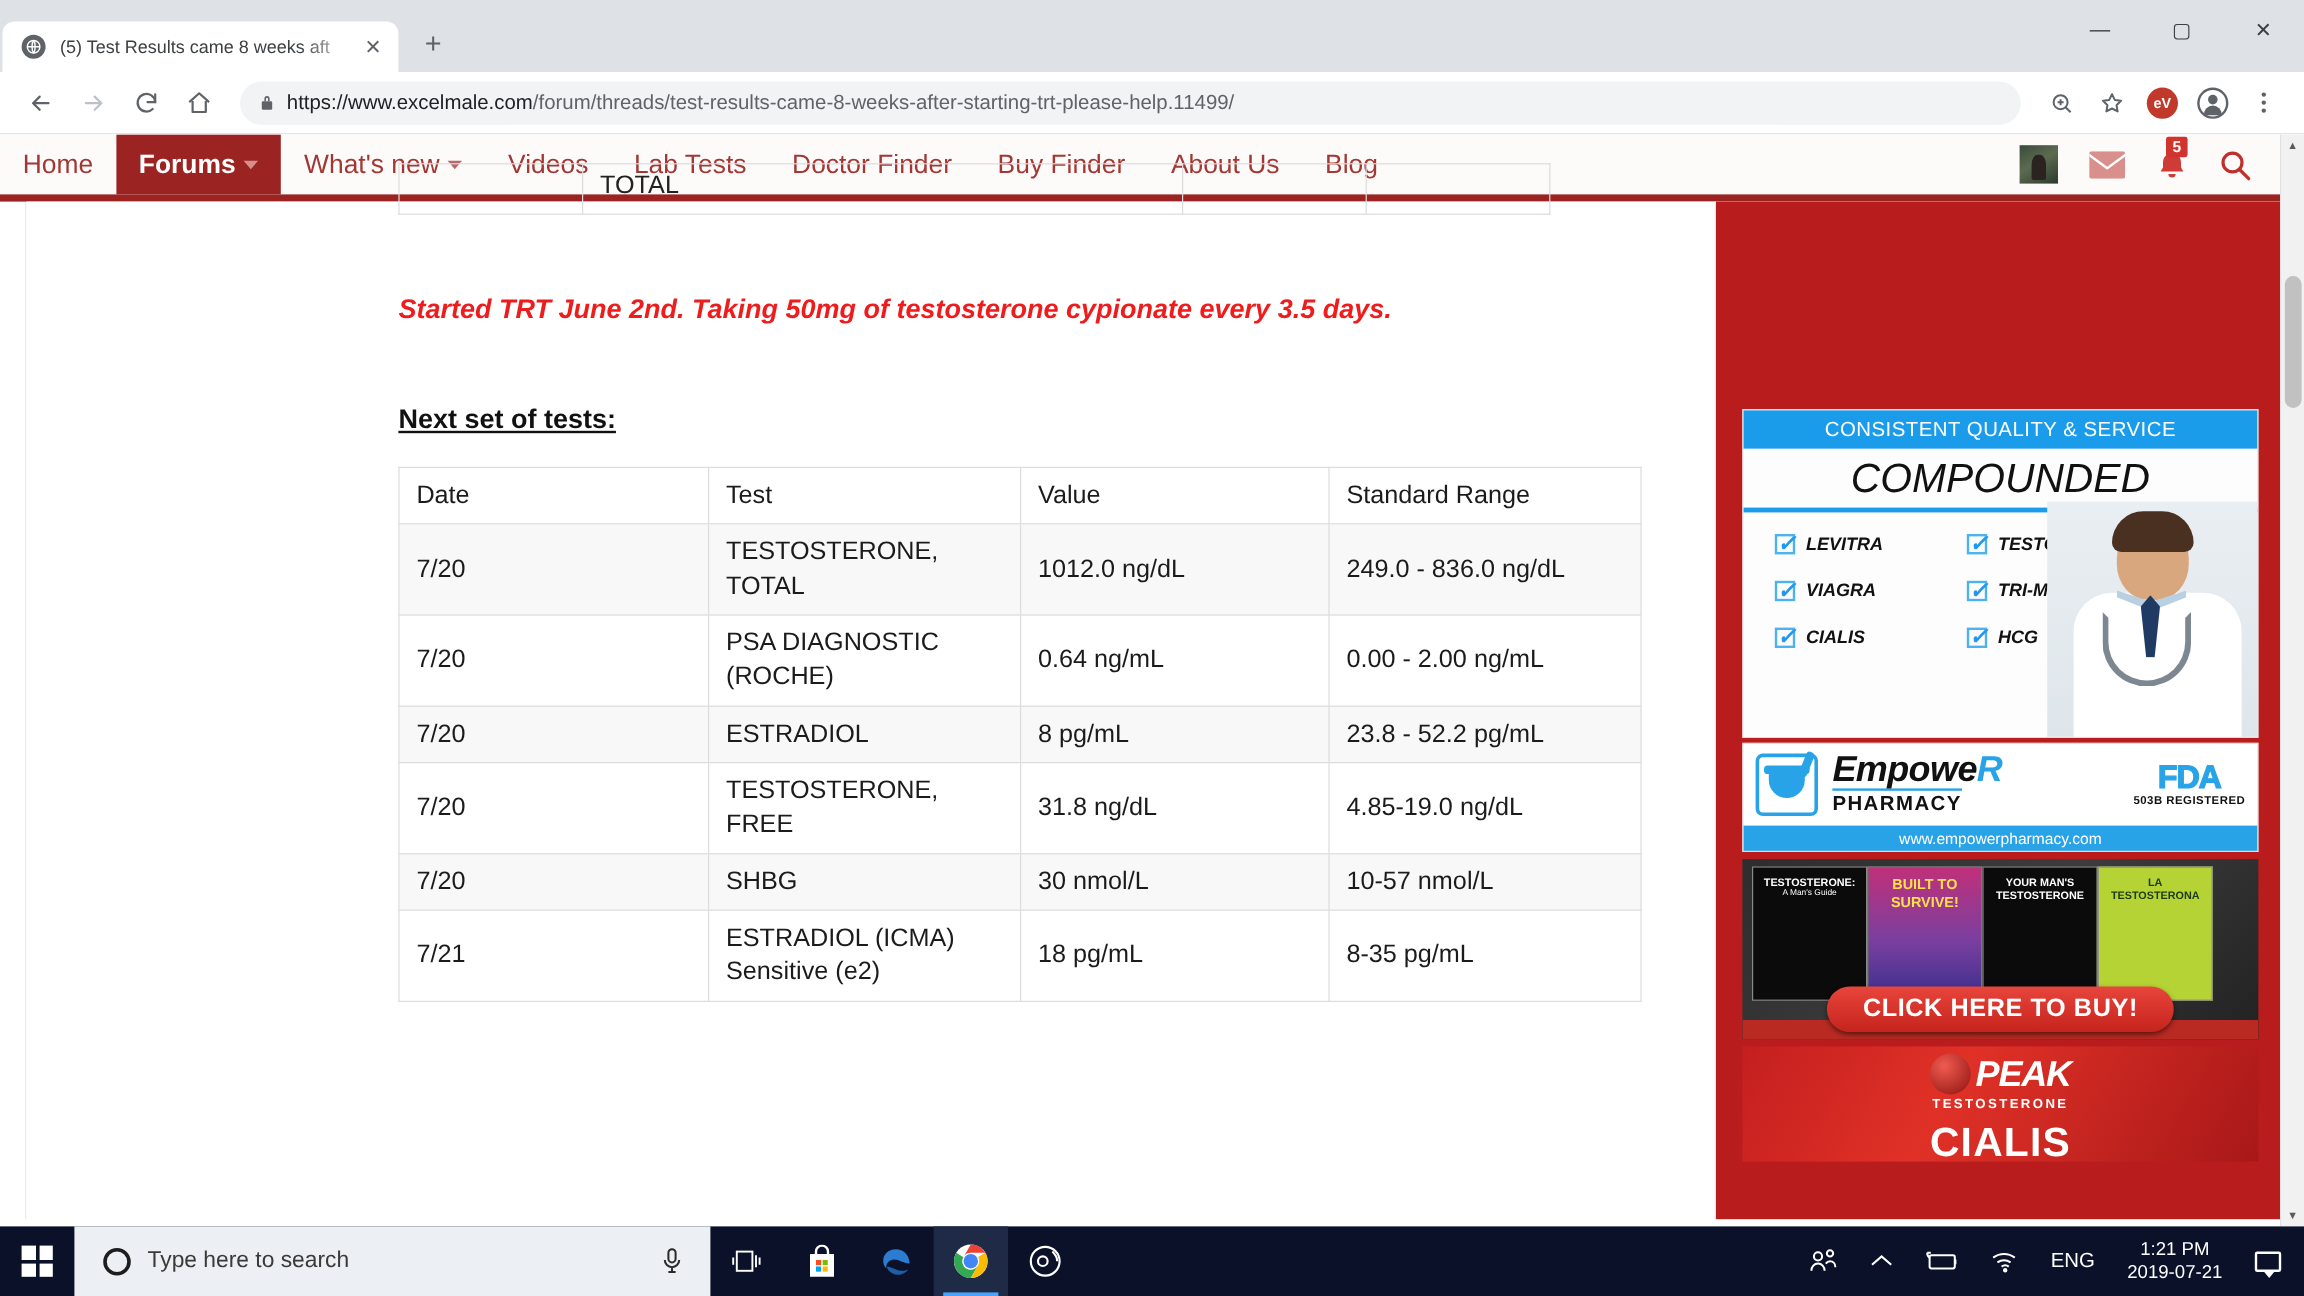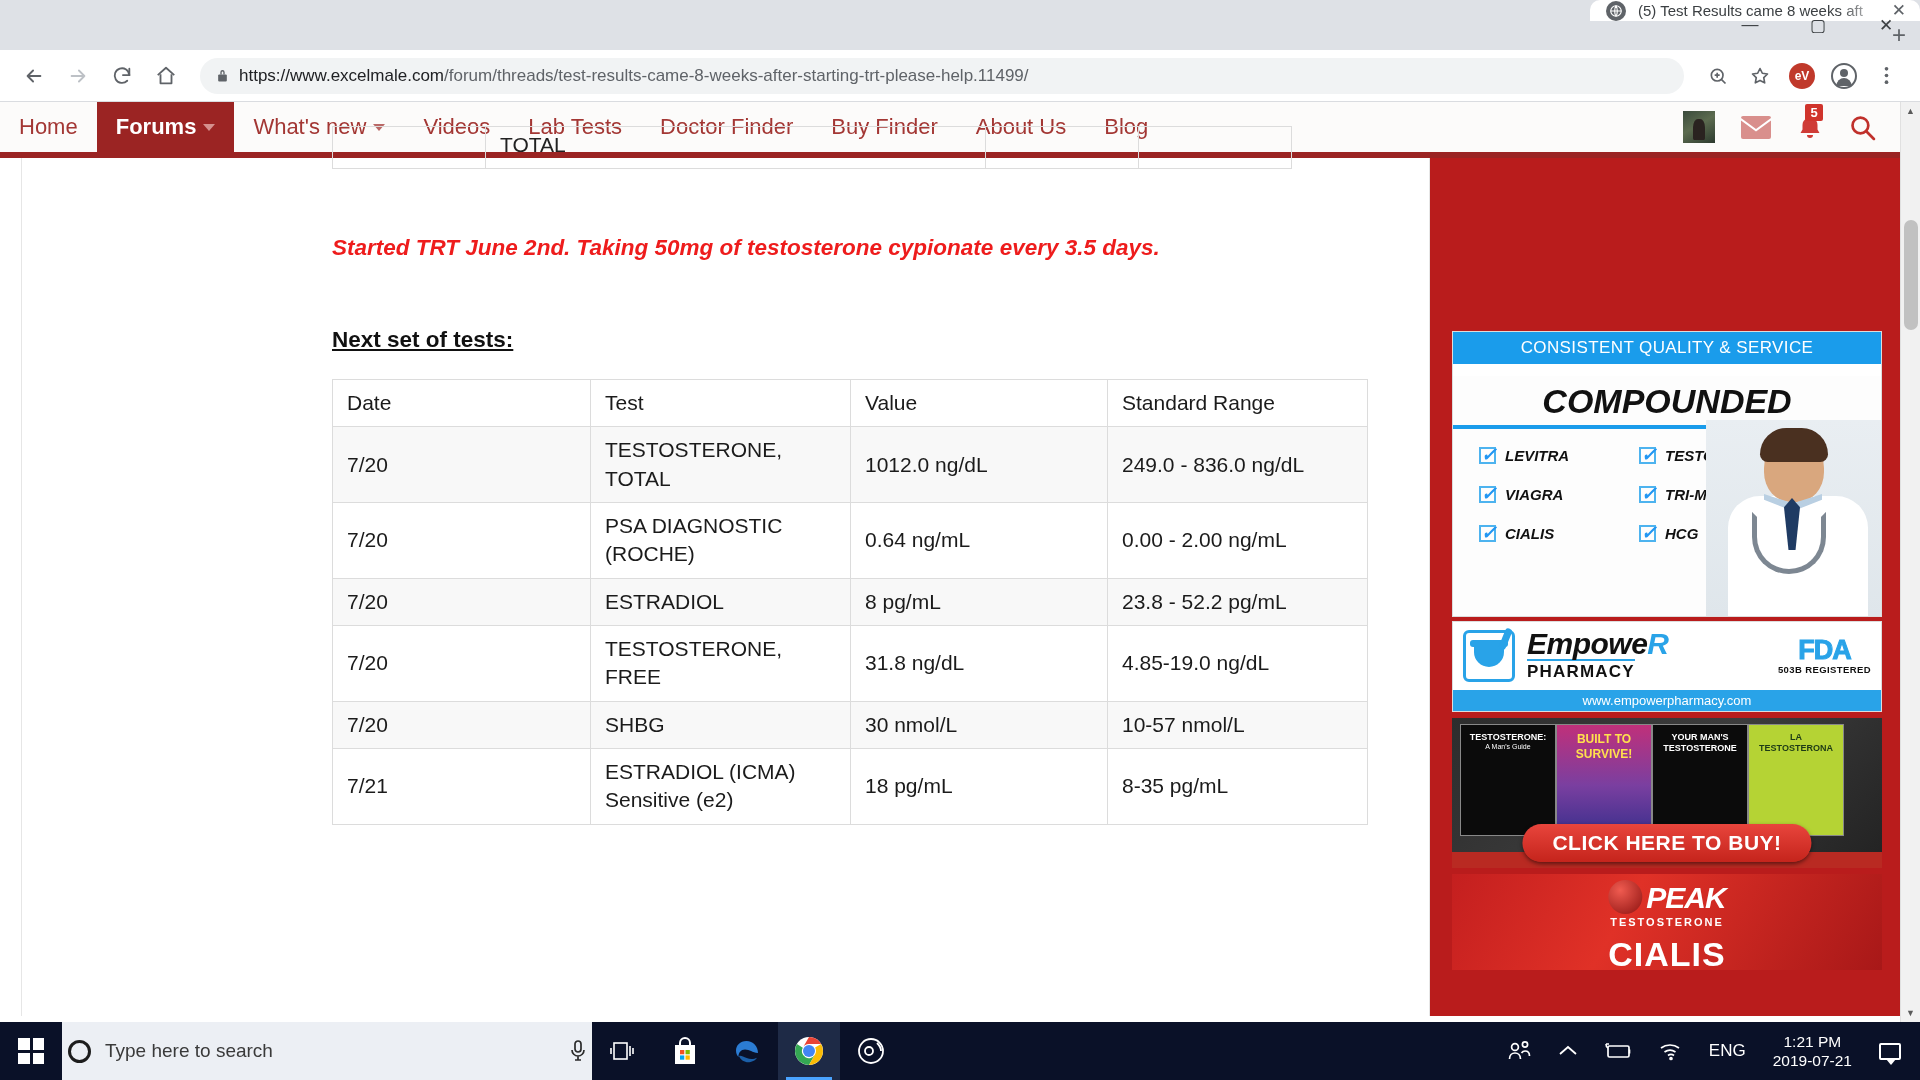--- a/index.html
+++ b/index.html
@@ -8,24 +8,23 @@
     overflow: hidden;
     font-family: "Liberation Sans", sans-serif;
     background: #ffffff;
   }
 
   
   .browser { width: 1920px; height: 1022px; display: flex; flex-direction: column; }
 
   
   .tabstrip {
-    height: 50px; background: #dee1e6;
+    height: 60px; background: #dee1e6;
     display: flex; align-items: flex-end; position: relative;
     padding-left: 2px;
-    flex-direction: column;
   }
   .tab {
     height: 42px; width: 330px; background: #ffffff;
     border-radius: 10px 10px 0 0;
     display: flex; align-items: center; padding: 0 10px 0 16px;
     position: relative;
   }
   .tab-favicon {
     width: 20px; height: 20px; border-radius: 50%;
     background: #5f6368; flex: none; margin-right: 12px;
@@ -184,22 +183,22 @@
   }
   .ad-gap { height: 160px; }
 
   .ad-compound { width: 430px; background: #fff; border: 1px solid #ddd; }
   .ad-band {
     background: #1a9ceb; color: #fff; text-align: center;
     font-size: 17px; letter-spacing: .4px; padding: 6px 0;
   }
   .ad-compound-body { position: relative; height: 240px; background: #fdfdfd; }
   .ad-compound-title {
-    font-size: 34px; font-weight: bold; font-style: italic;
-    text-align: center; padding: 6px 0 4px; color: #111; margin-top: 12px;
+    font-size: 34px; font-weight: normal; font-style: italic;
+    text-align: center; padding: 6px 0 4px; color: #111;
   }
   .ad-rule { height: 4px; background: #1a9ceb; margin: 0 0 14px; }
   .ad-checks {
     display: grid; grid-template-columns: 150px 1fr; gap: 22px 10px;
     padding: 4px 0 0 26px; width: 310px;
   }
   .chk { display: flex; align-items: center; gap: 9px;
     font-size: 15px; font-weight: bold; font-style: italic; color: #111; }
   .chk-box {
     width: 17px; height: 17px; border: 2px solid #4db3ef; position: relative; flex: none;
@@ -356,21 +355,21 @@
     justify-content: center; cursor: pointer;
   }
   .win-logo {
     width: 26px; height: 26px;
     display: grid; grid-template-columns: 1fr 1fr; grid-template-rows: 1fr 1fr;
     gap: 3px;
   }
   .win-logo span { background: #fff; }
   .search-box {
     width: 530px; height: 58px; background: #eceff4;
-    display: flex; align-items: center; padding: 0 6px; gap: 14px;
+    display: flex; align-items: center; padding: 0 24px; gap: 14px;
     color: #2b2b2b; cursor: text;
   }
   .cortana-ring {
     width: 23px; height: 23px; border-radius: 50%; border: 3px solid #1d1d1d; flex: none;
   }
   .search-ph { flex: 1; font-size: 19px; color: #3a3a3a; }
   .mic { font-size: 19px; color: #2b2b2b; }
   .tb-icons { display: flex; align-items: center; height: 58px; }
   .tb-icon {
     width: 62px; height: 58px; display: flex; align-items: center;

